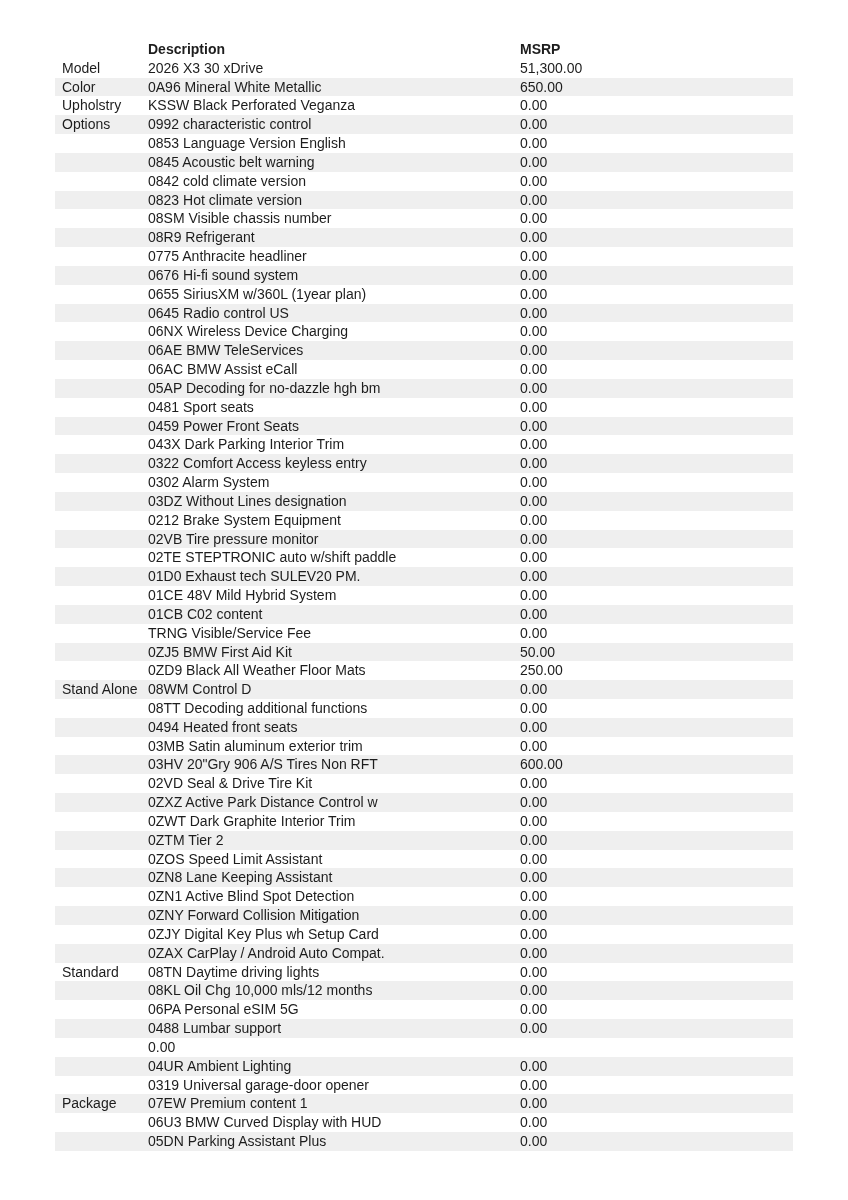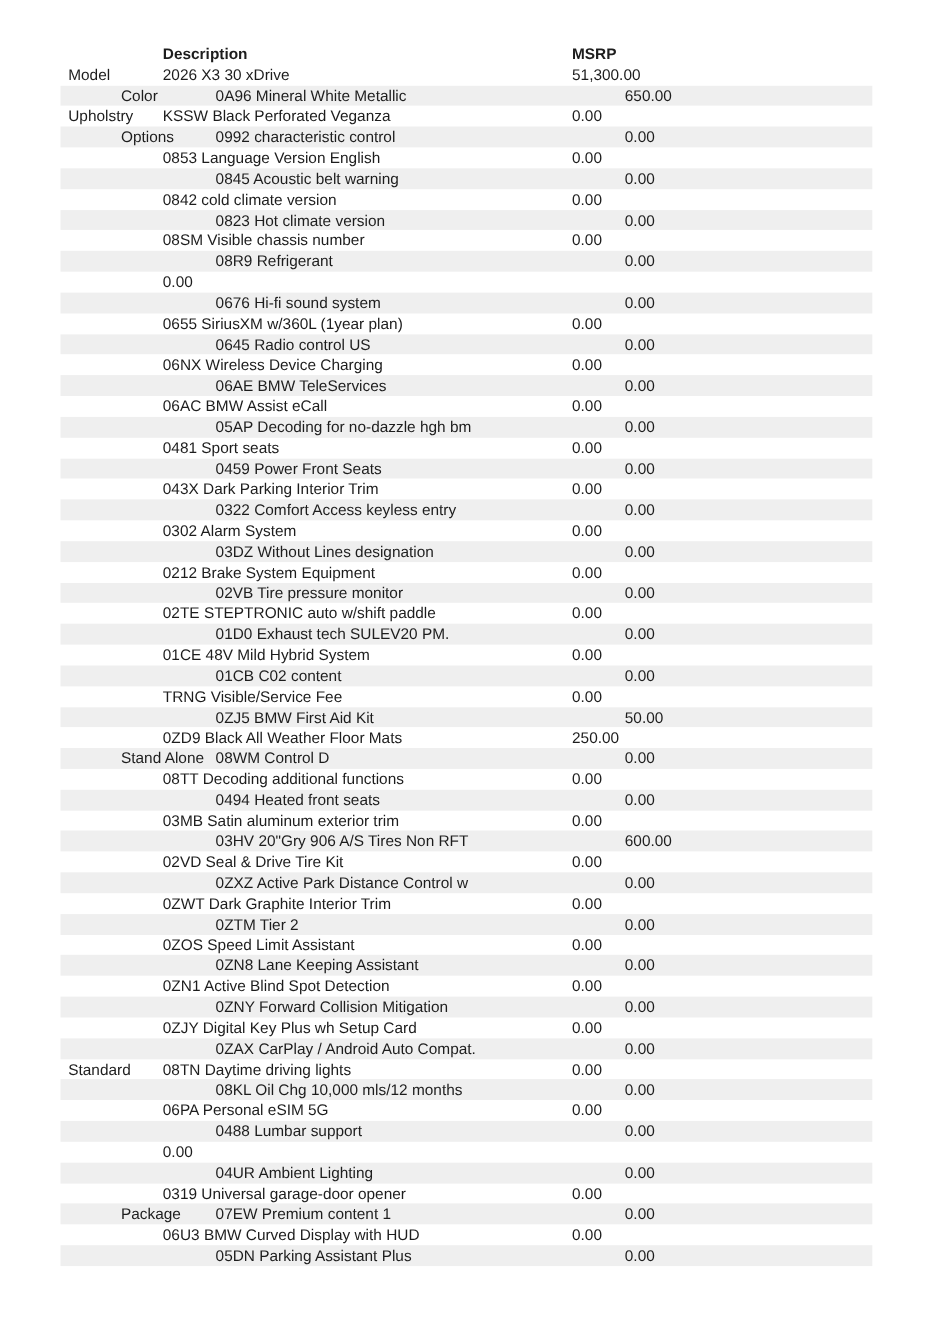--- a/index.html
+++ b/index.html
@@ -23,21 +23,20 @@
   .row {
     display: grid;
     grid-template-columns: 93px 372px 90px 183px;
     height: 18.83px;
     line-height: 18.83px;
     font-size: 14px;
     color: var(--text-color, #1d1d1d);
   }
   .row.striped {
     background: var(--stripe-color, #efefef);
-    padding-left: 48px;
   }
   .cell {
     overflow: hidden;
     white-space: nowrap;
   }
   .cell.cat {
     padding-left: 7px;
   }
   .cell.msrp {
     text-align: left;
@@ -113,20 +112,21 @@
         <div class="cell spacer"></div>
       </div>
       <div class="row striped">
         <div class="cell cat"></div>
         <div class="cell desc">08R9 Refrigerant</div>
         <div class="cell msrp">0.00</div>
         <div class="cell spacer"></div>
       </div>
       <div class="row">
         <div class="cell cat"></div>
+        <div class="cell desc">0775 Anthracite headliner</div>
         <div class="cell msrp">0.00</div>
         <div class="cell spacer"></div>
       </div>
       <div class="row striped">
         <div class="cell cat"></div>
         <div class="cell desc">0676 Hi-fi sound system</div>
         <div class="cell msrp">0.00</div>
         <div class="cell spacer"></div>
       </div>
       <div class="row">

